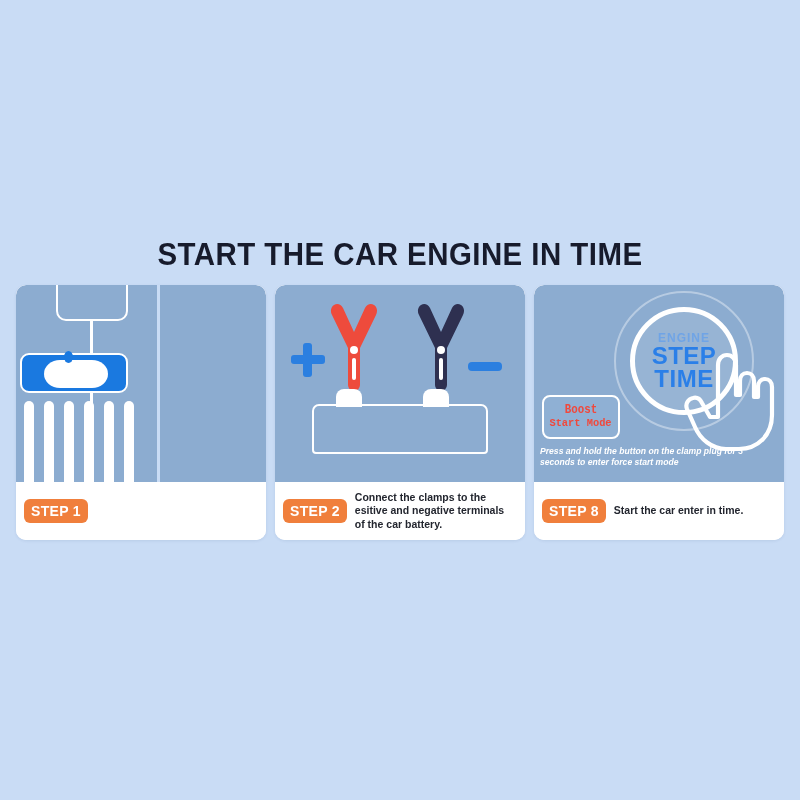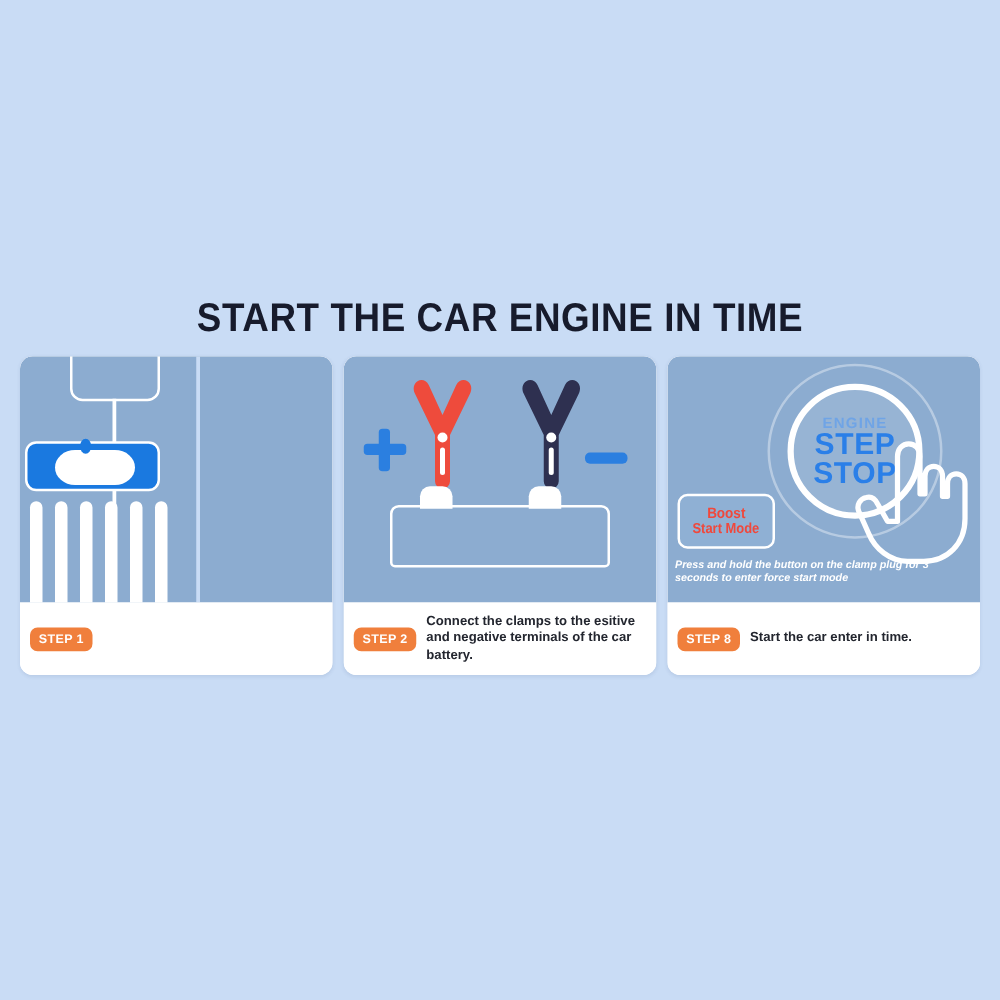--- a/index.html
+++ b/index.html
@@ -50,21 +50,21 @@
   .caption{
     position:absolute;left:0;bottom:0;width:100%;height:58px;
     background:#ffffff;
     display:flex;align-items:center;
     padding:0 8px;box-sizing:border-box;
   }
   .step-badge{
     flex:0 0 auto;
     background:#f07f3c;
     color:#ffffff;
-    font-size:10px;
+    font-size:14px;
     font-weight:bold;
     letter-spacing:0.3px;
     padding:4px 7px;
     border-radius:6px;
     margin-right:8px;
     white-space:nowrap;
   }
   .cap-text{
     font-size:10.5px;
     line-height:1.28;
@@ -167,20 +167,21 @@
     font-size:24px;color:#2a7fe8;font-weight:bold;letter-spacing:0.5px;
     line-height:0.94;
   }
   .boost{
     position:absolute;left:8px;top:110px;width:78px;height:44px;
     background:#8fb0d4;
     border:2.5px solid #ffffff;border-radius:8px;
     box-sizing:border-box;
     display:flex;flex-direction:column;align-items:center;justify-content:center;
     text-align:left;
+    font-family:Liberation Mono, monospace;
   }
   .boost span{
     color:#f0483c;font-weight:bold;font-size:12px;line-height:1.1;
     transform:scaleX(0.9);
   }
   .boost span.l2{font-size:11.5px;}
   .note{
     position:absolute;left:6px;top:161px;width:238px;
     color:#ffffff;font-size:8.6px;font-weight:bold;line-height:1.32;font-style:italic;
   }
@@ -246,21 +247,21 @@
       </div>
     </div>
 
     <div class="panel">
       <div class="art">
         <div class="ring-outer"></div>
         <div class="ring-inner"></div>
         <div class="btn-text">
           <div class="t-engine">ENGINE</div>
           <div class="t-start">STEP</div>
-          <div class="t-stop">STOP</div>
+          <div class="t-stop">TIME</div>
         </div>
         <div class="boost">
           <span class="l1">Boost</span>
           <span class="l2">Start Mode</span>
         </div>
         <svg class="hand" width="96" height="104" viewBox="0 0 96 104">
           <path d="M36 14 C36 8 40 4 45 4 C50 4 54 8 54 14 L54 44 L58 44 L58 30 C58 25 61 22 65 22 C69 22 72 25 72 30 L72 46 L76 46 L76 36 C76 31 79 28 83 28 C87 28 90 31 90 36 L90 64 C90 84 76 98 57 98 L44 98 C30 98 18 88 13 76 L5 58 C3 53 6 48 11 47 C15 46 18 48 20 52 L28 66 L36 66 Z" fill="none" stroke="#ffffff" stroke-width="4.2" stroke-linejoin="round" stroke-linecap="round"></path>
         </svg>
         <div class="note">Press and hold the button on the clamp plug for 3 seconds to enter force start mode</div>
       </div>

